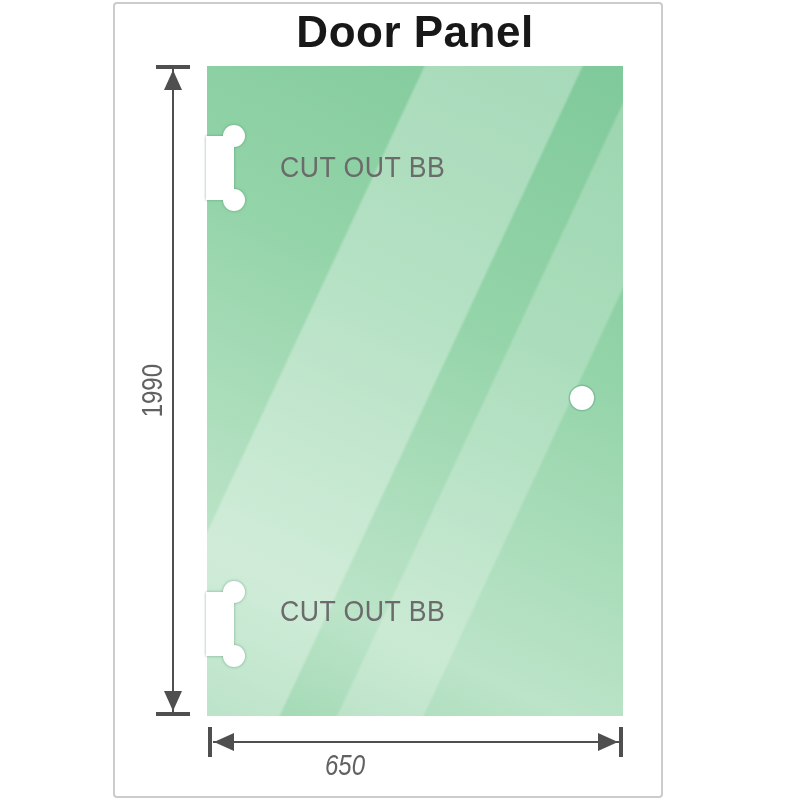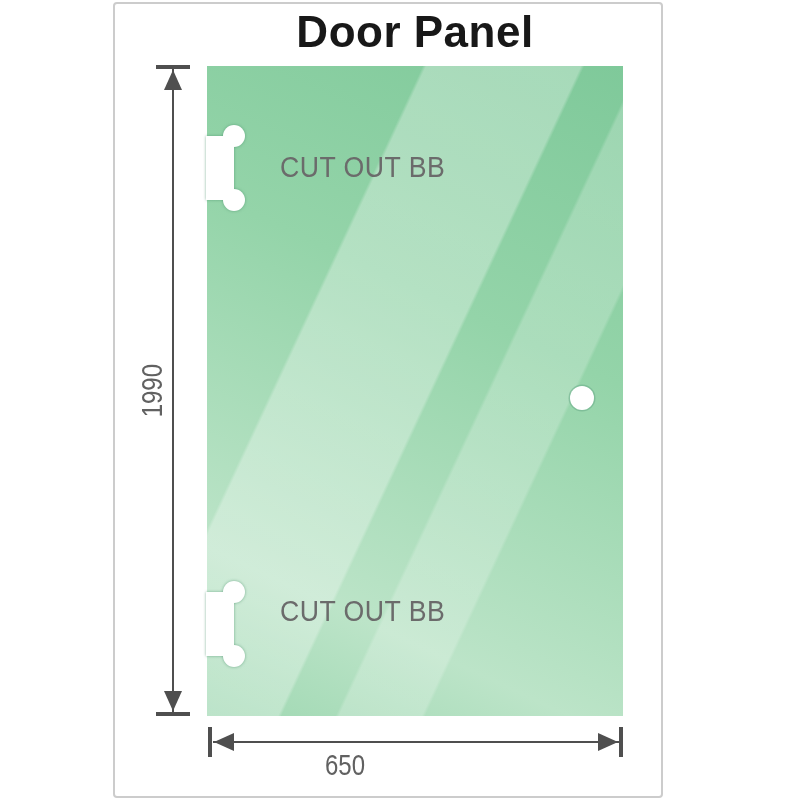--- a/index.html
+++ b/index.html
@@ -64,21 +64,21 @@
   .height-label{
     position:absolute;left:110px;top:375px;width:84px;height:32px;
     display:flex;align-items:center;justify-content:center;
     transform:rotate(-90deg);
   }
   .height-label span, .width-label span{
     font-size:30px;color:#616161;transform:scaleX(.8);display:inline-block;white-space:nowrap;
   }
   .width-label{
     position:absolute;left:300px;top:748px;width:90px;height:34px;
-    display:flex;justify-content:center;
+    display:flex;justify-content:center;font-style:italic;
   }
 </style>
 </head>
 <body>
 
 <div class="stage">
 
   <div class="frame"></div>
 
   <div class="title">Door Panel</div>

